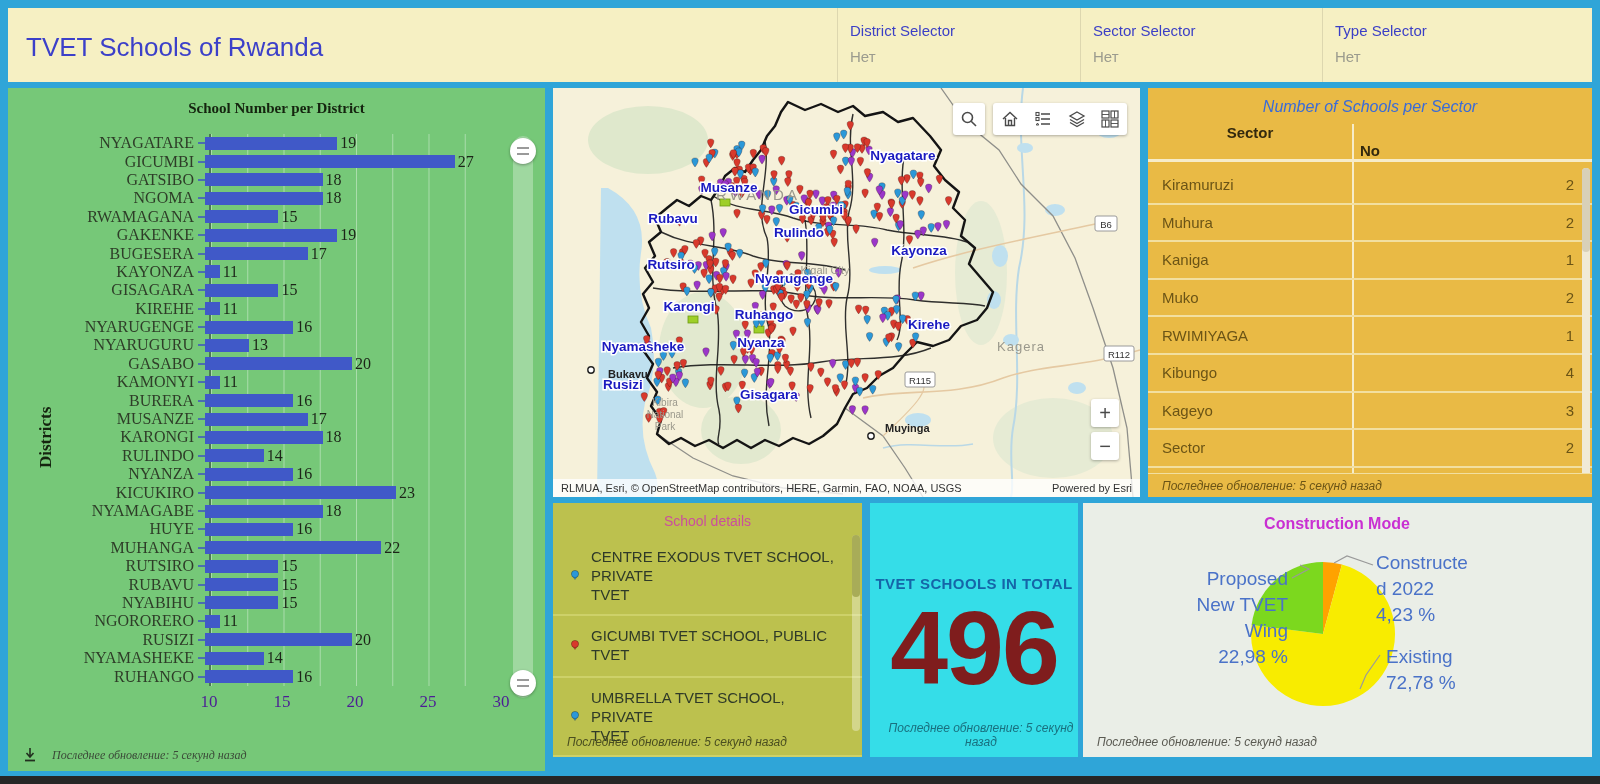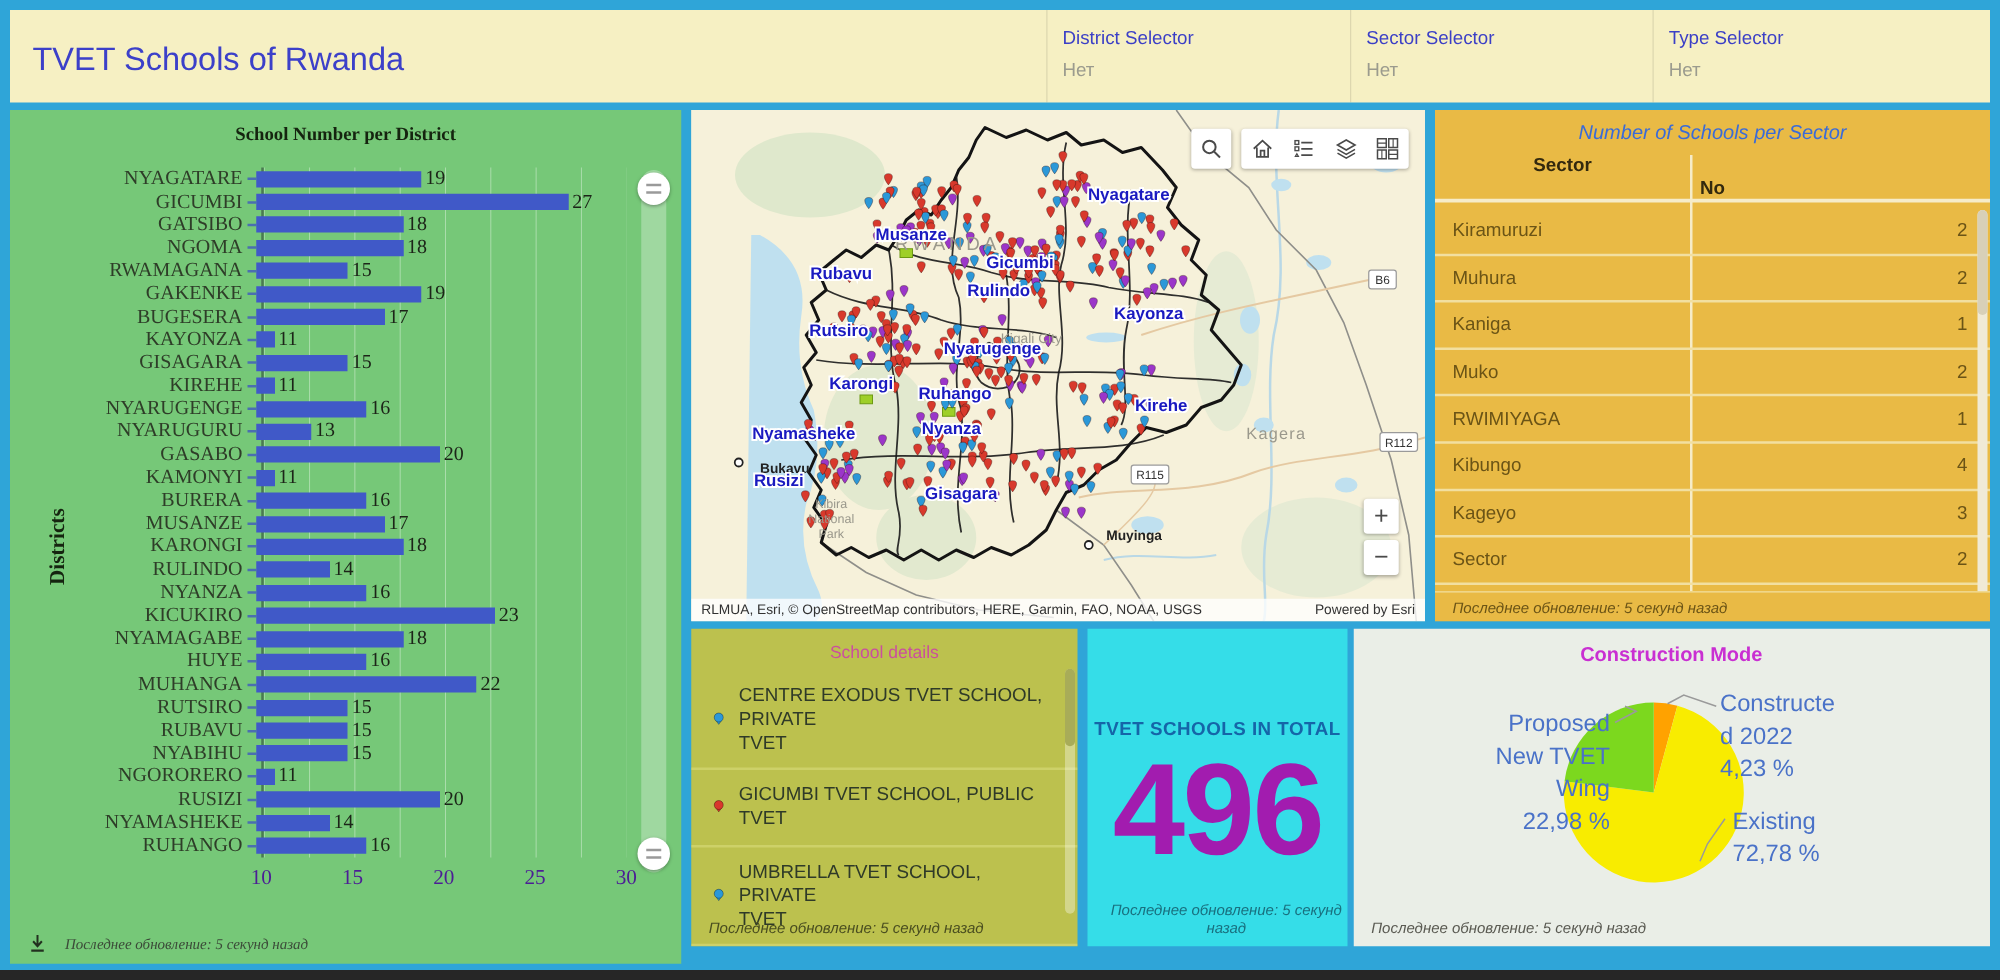--- a/index.html
+++ b/index.html
@@ -67,21 +67,21 @@
   .detail-item { position:relative; padding:10px 14px 10px 38px; border-bottom:2px solid #cdd169; min-height:62px; cursor:pointer; }
   .detail-name { font-size:15px; color:#2f3a28; line-height:19px; max-width:248px; }
   .detail-type { font-size:15px; color:#2f3a28; line-height:19px; }
   .pin-ico { position:absolute; left:16px; top:50%; margin-top:-7px; }
   #details-scroll { position:absolute; right:2px; top:32px; width:8px; height:196px; background:rgba(255,255,255,0.35); border-radius:4px; }
   #details-scroll-thumb { position:absolute; left:0; top:0; width:8px; height:62px; background:#a8ac58; border-radius:4px; cursor:grab; }
 
   
   #total-panel { left:870px; top:503px; width:208px; height:254px; background:#35dde8; text-align:center; }
   #total-caption { margin-top:72px; font-size:15px; font-weight:bold; color:#1565a8; letter-spacing:0.4px; }
-  #total-value { font-size:104px; font-weight:bold; color:#a21caf; line-height:104px; margin-top:4px; letter-spacing:-2px; }
+  #total-value { font-size:104px; font-weight:bold; color:#7f1d1d; line-height:104px; margin-top:4px; letter-spacing:-2px; }
 
   
   #pie-panel { left:1083px; top:503px; width:509px; height:254px; background:#eaeee7; }
 
   #bottom-bar { position:absolute; left:0; top:776px; width:1600px; height:8px; background:#262626; }
 
   .f-green { color:#3b4a38; }
   .f-gold { color:#6b5416; }
   .f-olive { color:#4a4e20; }
   .f-cyan { color:#19707f; }

